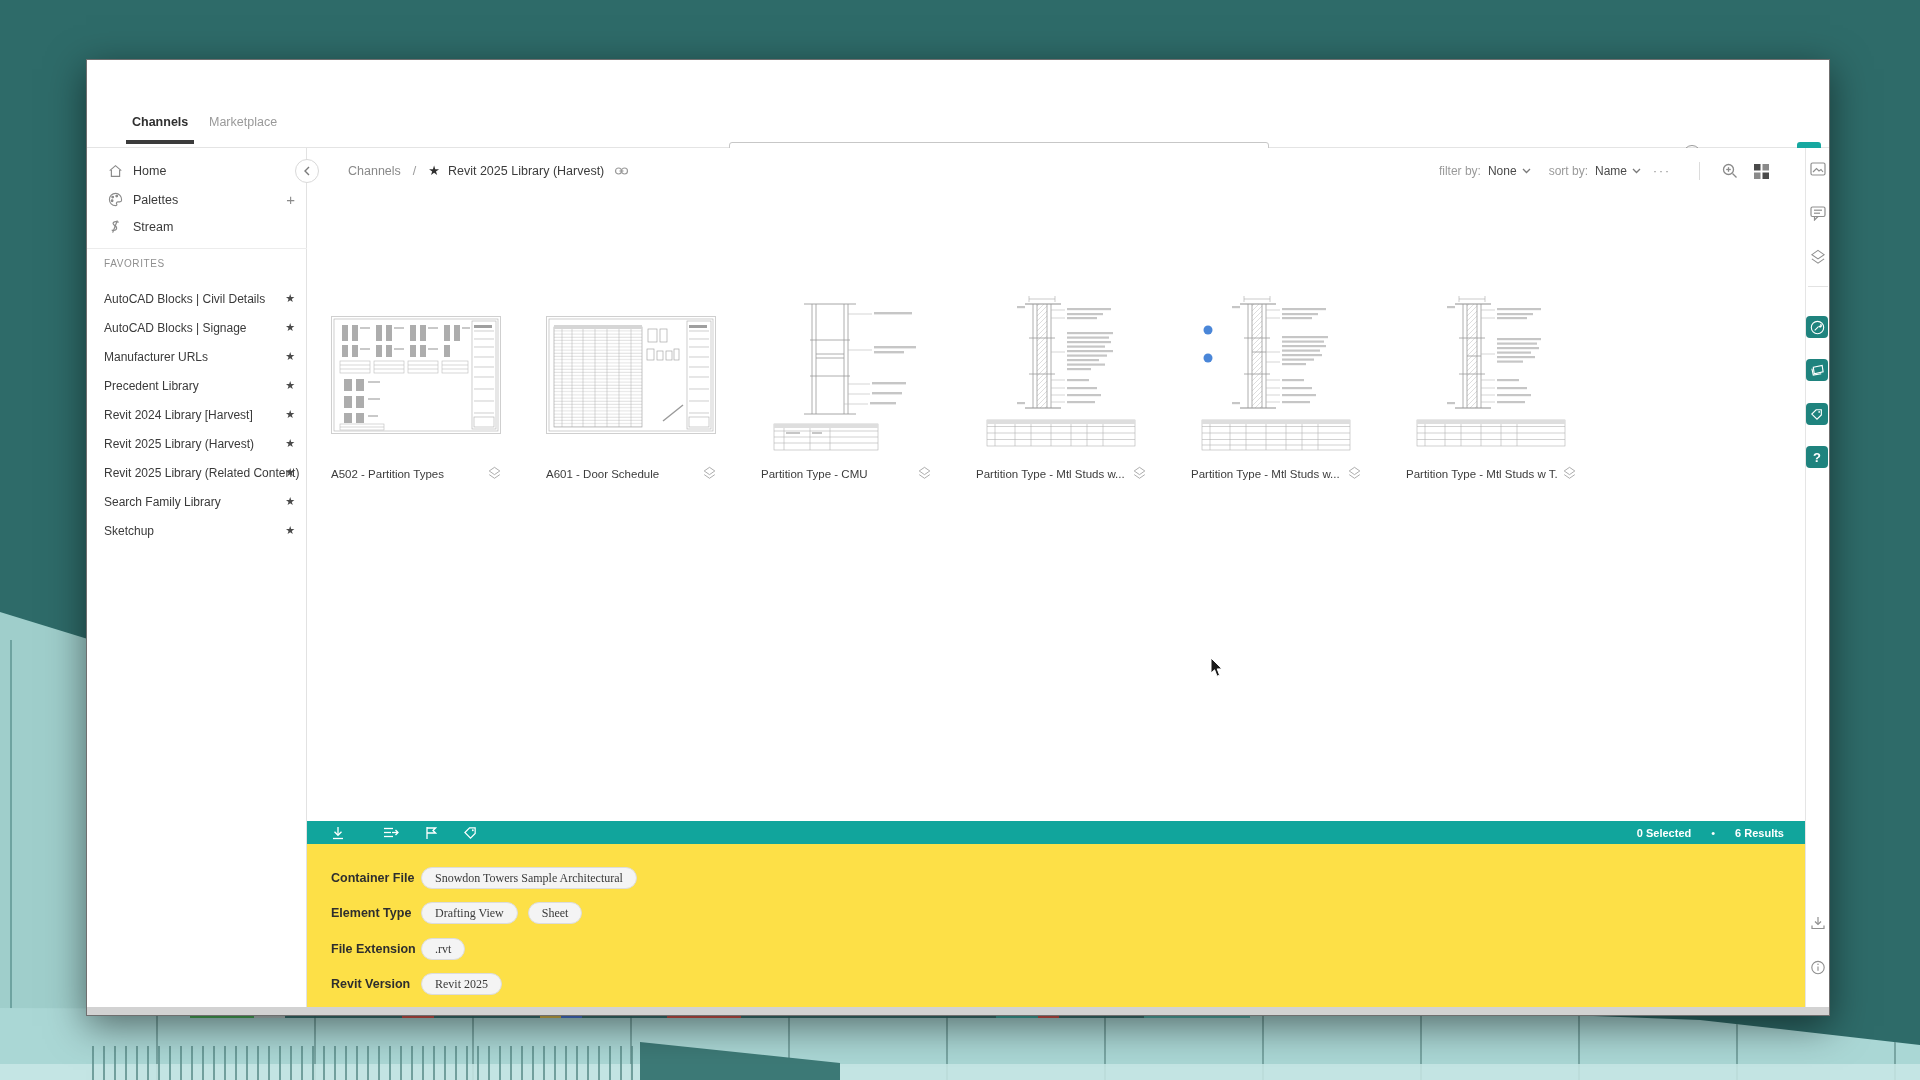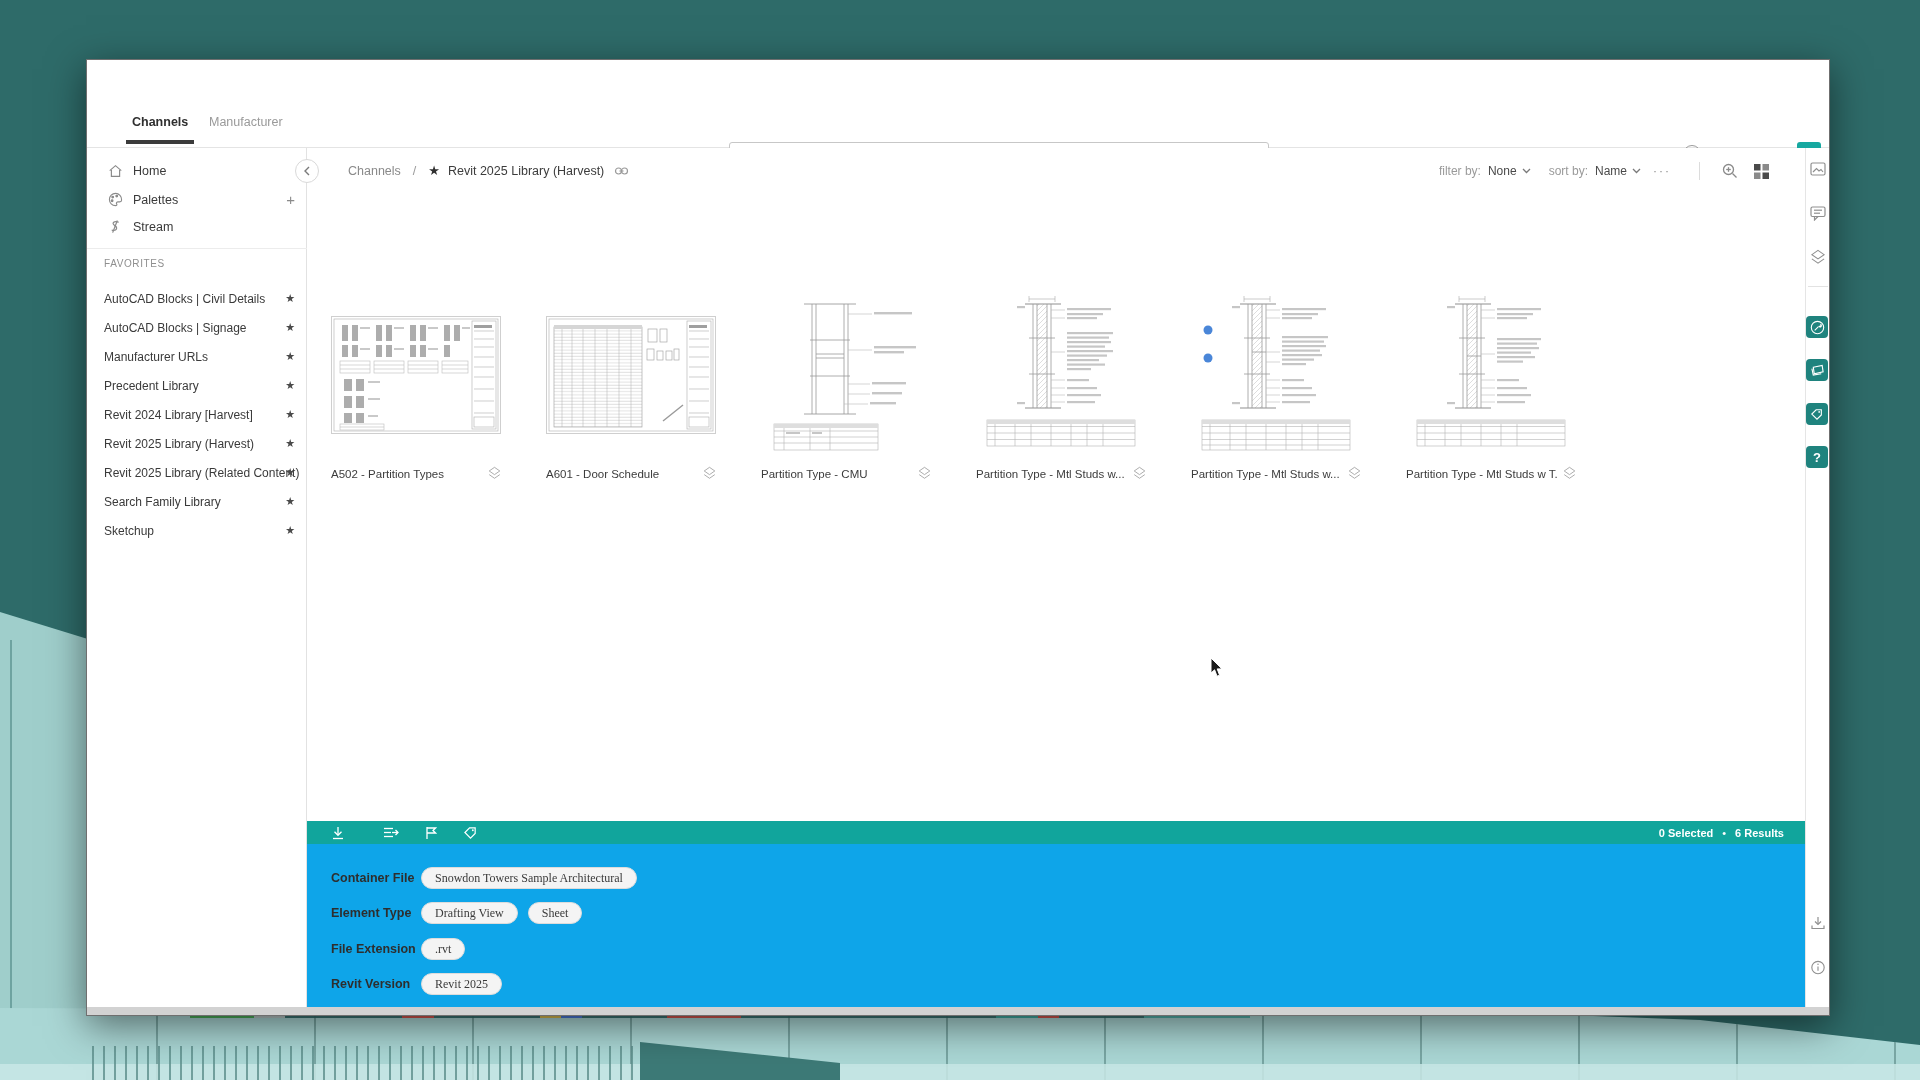--- a/index.html
+++ b/index.html
@@ -100,25 +100,25 @@
   .thumb-detail { position:absolute; left:5px; top:4px; width:160px; height:166px; background:#fff; }
   .card-title { position:absolute; left:0; top:180px; width:152px; font-size:11.5px; color:#3c3c3c; white-space:nowrap; overflow:hidden; }
   .card-stack { position:absolute; right:0; top:178px; display:flex; }
   svg.draw { display:block; }
 
   
   .sel-bar { position:absolute; left:0; right:0; top:673px; height:23px; background:#11a59c; display:flex; align-items:center; color:#fff; }
   .sel-icons { display:flex; align-items:center; margin-left:24px; }
   .sel-icons .si { display:flex; margin-right:26px; }
   .sel-icons .si.first { margin-right:38px; }
-  .sel-status { position:absolute; right:21px; font-size:11px; display:flex; gap:9px; align-items:center; }
+  .sel-status { position:absolute; right:21px; font-size:11px; display:flex; gap:20px; align-items:center; }
   .sel-status b { font-weight:bold; }
 
   
-  .meta { position:absolute; left:0; right:0; top:696px; bottom:0; background:#0ea5e9; overflow:hidden; }
+  .meta { position:absolute; left:0; right:0; top:696px; bottom:0; background:#fde047; overflow:hidden; }
   .meta-row { position:absolute; left:24px; height:24px; display:flex; align-items:center; }
   .meta-label { width:90px; font-size:12.5px; font-weight:bold; color:#2e2e2e; }
   .chip { height:22px; border:1px solid #dcdcdc; background:#f4f4f4; border-radius:12px; padding:0 13px; font-size:12px; color:#3a3a3a; display:flex; align-items:center; margin-right:10px; white-space:nowrap;font-family:Liberation Serif, serif; }
 
   
   .rail { position:absolute; right:0; top:88px; width:24px; bottom:8px; background:#fff; border-left:1px solid #e5e5e5; }
   .rail-ic { position:absolute; left:50%; transform:translateX(-50%); display:flex; align-items:center; justify-content:center; }
   .rail-div { position:absolute; left:2px; width:20px; height:1px; background:#e2e2e2; top:138px; }
   .rail-btn { position:absolute; left:0px; width:22px; height:22px; background:#1f837e; border-radius:4px; display:flex; align-items:center; justify-content:center; color:#fff; }
   .rail-btn.q { font-size:13px; font-weight:bold; }
@@ -143,21 +143,21 @@
 <div class="artifact-strip"></div>
 
 <div class="window">
 
 
   <div class="header">
     <div class="tab tab-channels">
         <span>Channels</span>
       </div>
     <div class="tab tab-marketplace">
-        <span>Manufacturer</span>
+        <span>Marketplace</span>
       </div>
 
     <div class="home-btn">
       <svg width="18" height="17" viewBox="0 0 18 17" fill="none" stroke="#6f6f6f" stroke-width="1.2">
         <path d="M2 8 L9 2 L16 8"></path>
           <path d="M4 7.2 V15 H14 V7.2"></path>
           <path d="M7.2 15 V10.5 H10.8 V15"></path>
       </svg>
     </div>
 

